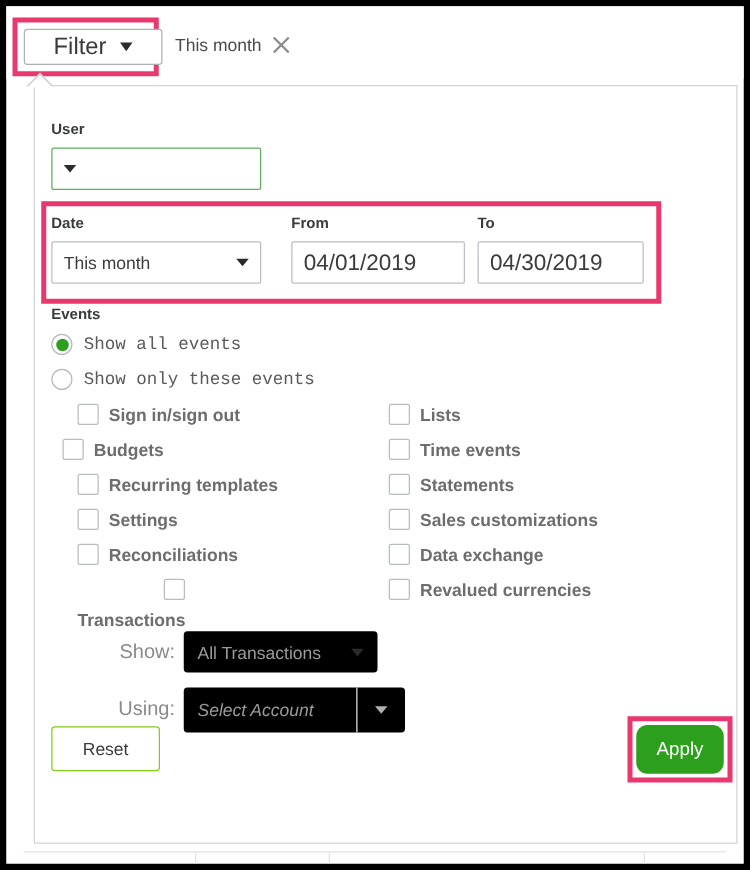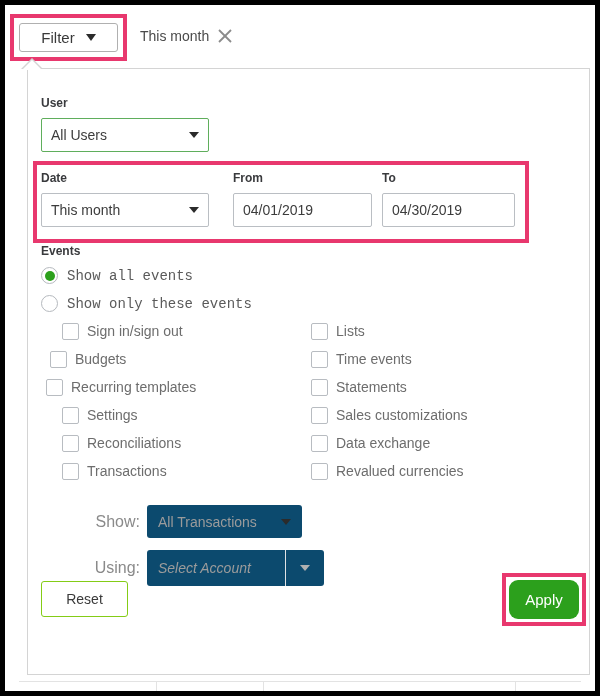--- a/index.html
+++ b/index.html
@@ -27,26 +27,26 @@
     background: #ffffff;
   }
   #filter-highlight {
     position: absolute; left: 5px; top: 9px;
     width: 117px; height: 47px;
     border: 4px solid #e8386e;
     background: transparent;
   }
   #filter-button {
     position: absolute; left: 14px; top: 18px;
-    width: 99px; height: 29px;
+    width: 111px; height: 29px;
     border: 1px solid #b0b0b0;
     border-radius: 3px;
     background: #ffffff;
     color: #3a3a3a;
-    font-size: 15px;
+    font-size: 19px;
     display: flex; align-items: center; justify-content: center;
     gap: 11px;
     cursor: pointer;
   }
   #filter-button .caret {
     width: 0; height: 0;
     border-left: 5.5px solid transparent;
     border-right: 5.5px solid transparent;
     border-top: 7px solid #2b2b2b;
     display: inline-block;
@@ -119,21 +119,21 @@
     border-top: 6.5px solid #2b2b2b;
   }
 
   .txt-box {
     position: absolute;
     background: #ffffff;
     border: 1px solid #babec3;
     border-radius: 2px;
     display: flex; align-items: center;
     padding: 0 9px;
-    font-size: 14px; color: #3c3c3c;
+    font-size: 18px; color: #3c3c3c;
   }
 
   
   #date-highlight {
     position: absolute;
     left: 5px; top: 92px;
     width: 496px; height: 82px;
     border: 4px solid #e8386e;
     pointer-events: none;
   }
@@ -153,38 +153,39 @@
   }
   .radio.on { border-color: #b5b9be; }
   .radio .dot {
     width: 10px; height: 10px; border-radius: 50%;
     background: #2ca01c;
   }
   .radio-row .lbl { font-size: 14px; color: #5a5a5a; white-space: nowrap; }
 
   .cb-row {
     position: absolute;
-    display: flex; align-items: flex-start; gap: 8px;
-    cursor: pointer;
+    display: flex; align-items: flex-end; gap: 8px;
+    cursor: pointer;
+    font-weight: bold;
   }
   .cb {
     width: 17px; height: 17px;
     border: 1px solid #b8bcc1; background: #fff;
     border-radius: 2px; flex: none;
   }
   .cb-row .lbl { font-size: 14px; color: #6d6d6d; white-space: nowrap; }
 
   
   .dis-label {
     position: absolute; font-size: 16px; color: #8a8a8a;
     white-space: nowrap; text-align: right;
   }
   .dis-sel {
     position: absolute;
-    background: #0c4a6e;
+    background: #000000;
     border: none; border-radius: 3px;
     display: flex; align-items: center;
     padding: 0 11px;
     font-size: 14px; color: #9b9b9b;
   }
   .dis-sel .caret {
     width: 0; height: 0;
     border-left: 5px solid transparent;
     border-right: 5px solid transparent;
     border-top: 6.5px solid #2b2b2b;
@@ -258,21 +259,20 @@
 
   </div>
 
   <div id="panel-arrow-outer"></div>
   <div id="panel-arrow-inner"></div>
 
   <div id="panel">
 
     <div class="fld-label" style="left:13px; top:27px;">User</div>
     <div class="sel-box focused" style="left:13px; top:49px; width:168px; height:34px;">
-      <span class="txt">All Users</span>
       <span class="caret"></span>
     </div>
 
     <div id="date-highlight"></div>
 
     <div class="fld-label" style="left:13px; top:102px;">Date</div>
     <div class="sel-box" style="left:13px; top:124px; width:168px; height:34px;">
       <span class="txt">This month</span>
       <span class="caret"></span>
     </div>
@@ -302,33 +302,33 @@
     </div>
 
     <div class="cb-row" style="left:34px; top:254px;">
       <span class="cb"></span>
       <span class="lbl">Sign in/sign out</span>
     </div>
     <div class="cb-row" style="left:22px; top:282px;">
       <span class="cb"></span>
       <span class="lbl">Budgets</span>
     </div>
-    <div class="cb-row" style="left:18px; top:310px;">
+    <div class="cb-row" style="left:34px; top:310px;">
       <span class="cb"></span>
       <span class="lbl">Recurring templates</span>
     </div>
     <div class="cb-row" style="left:34px; top:338px;">
       <span class="cb"></span>
       <span class="lbl">Settings</span>
     </div>
     <div class="cb-row" style="left:34px; top:366px;">
       <span class="cb"></span>
       <span class="lbl">Reconciliations</span>
     </div>
-    <div class="cb-row" style="left:34px; top:394px;">
+    <div class="cb-row" style="left:34px; top:394px;flex-direction:column;">
       <span class="cb"></span>
       <span class="lbl">Transactions</span>
     </div>
 
     <div class="cb-row" style="left:283px; top:254px;">
       <span class="cb"></span>
       <span class="lbl">Lists</span>
     </div>
     <div class="cb-row" style="left:283px; top:282px;">
       <span class="cb"></span>

